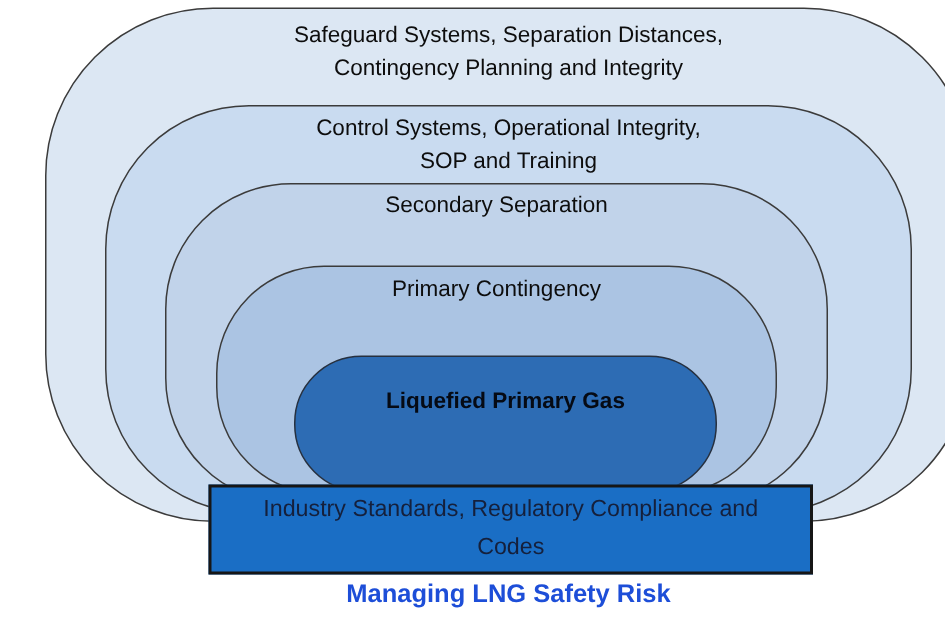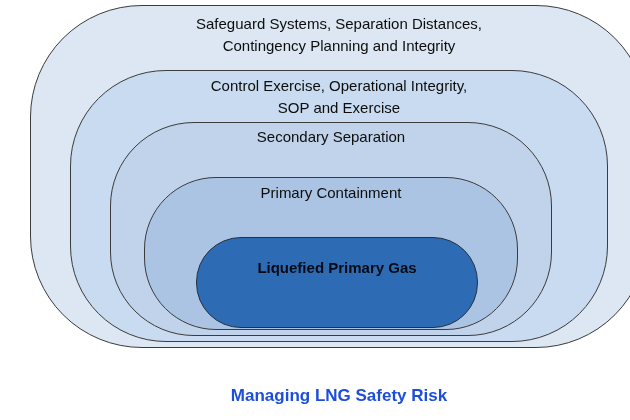--- a/index.html
+++ b/index.html
@@ -92,39 +92,45 @@
 
   <div class="ring" id="layer-safeguard">
     <div class="ring-text">
       <span>Safeguard Systems, Separation Distances,</span>
       <span>Contingency Planning and Integrity</span>
     </div>
   </div>
 
   <div class="ring" id="layer-control">
     <div class="ring-text">
-      <span>Control Exercise, Operational Integrity,</span>
-      <span>SOP and Exercise</span>
+      <span>Control Systems, Operational Integrity,</span>
+      <span>SOP and Training</span>
     </div>
   </div>
 
   <div class="ring" id="layer-secondary">
     <div class="ring-text">
       <span>Secondary Separation</span>
     </div>
   </div>
 
   <div class="ring" id="layer-primary">
     <div class="ring-text">
-      <span>Primary Containment</span>
+      <span>Primary Contingency</span>
     </div>
   </div>
 
   <div class="ring" id="layer-lng">
     <div class="ring-text">
       <span>Liquefied Primary Gas</span>
     </div>
   </div>
 
+  <div id="base-bar">
+    <div class="ring-text">
+      <span>Industry Standards, Regulatory Compliance and</span>
+      <span>Codes</span>
+    </div>
+  </div>
 
   <div id="caption">Managing LNG Safety Risk</div>
 
 </div>
 
 </body></html>

